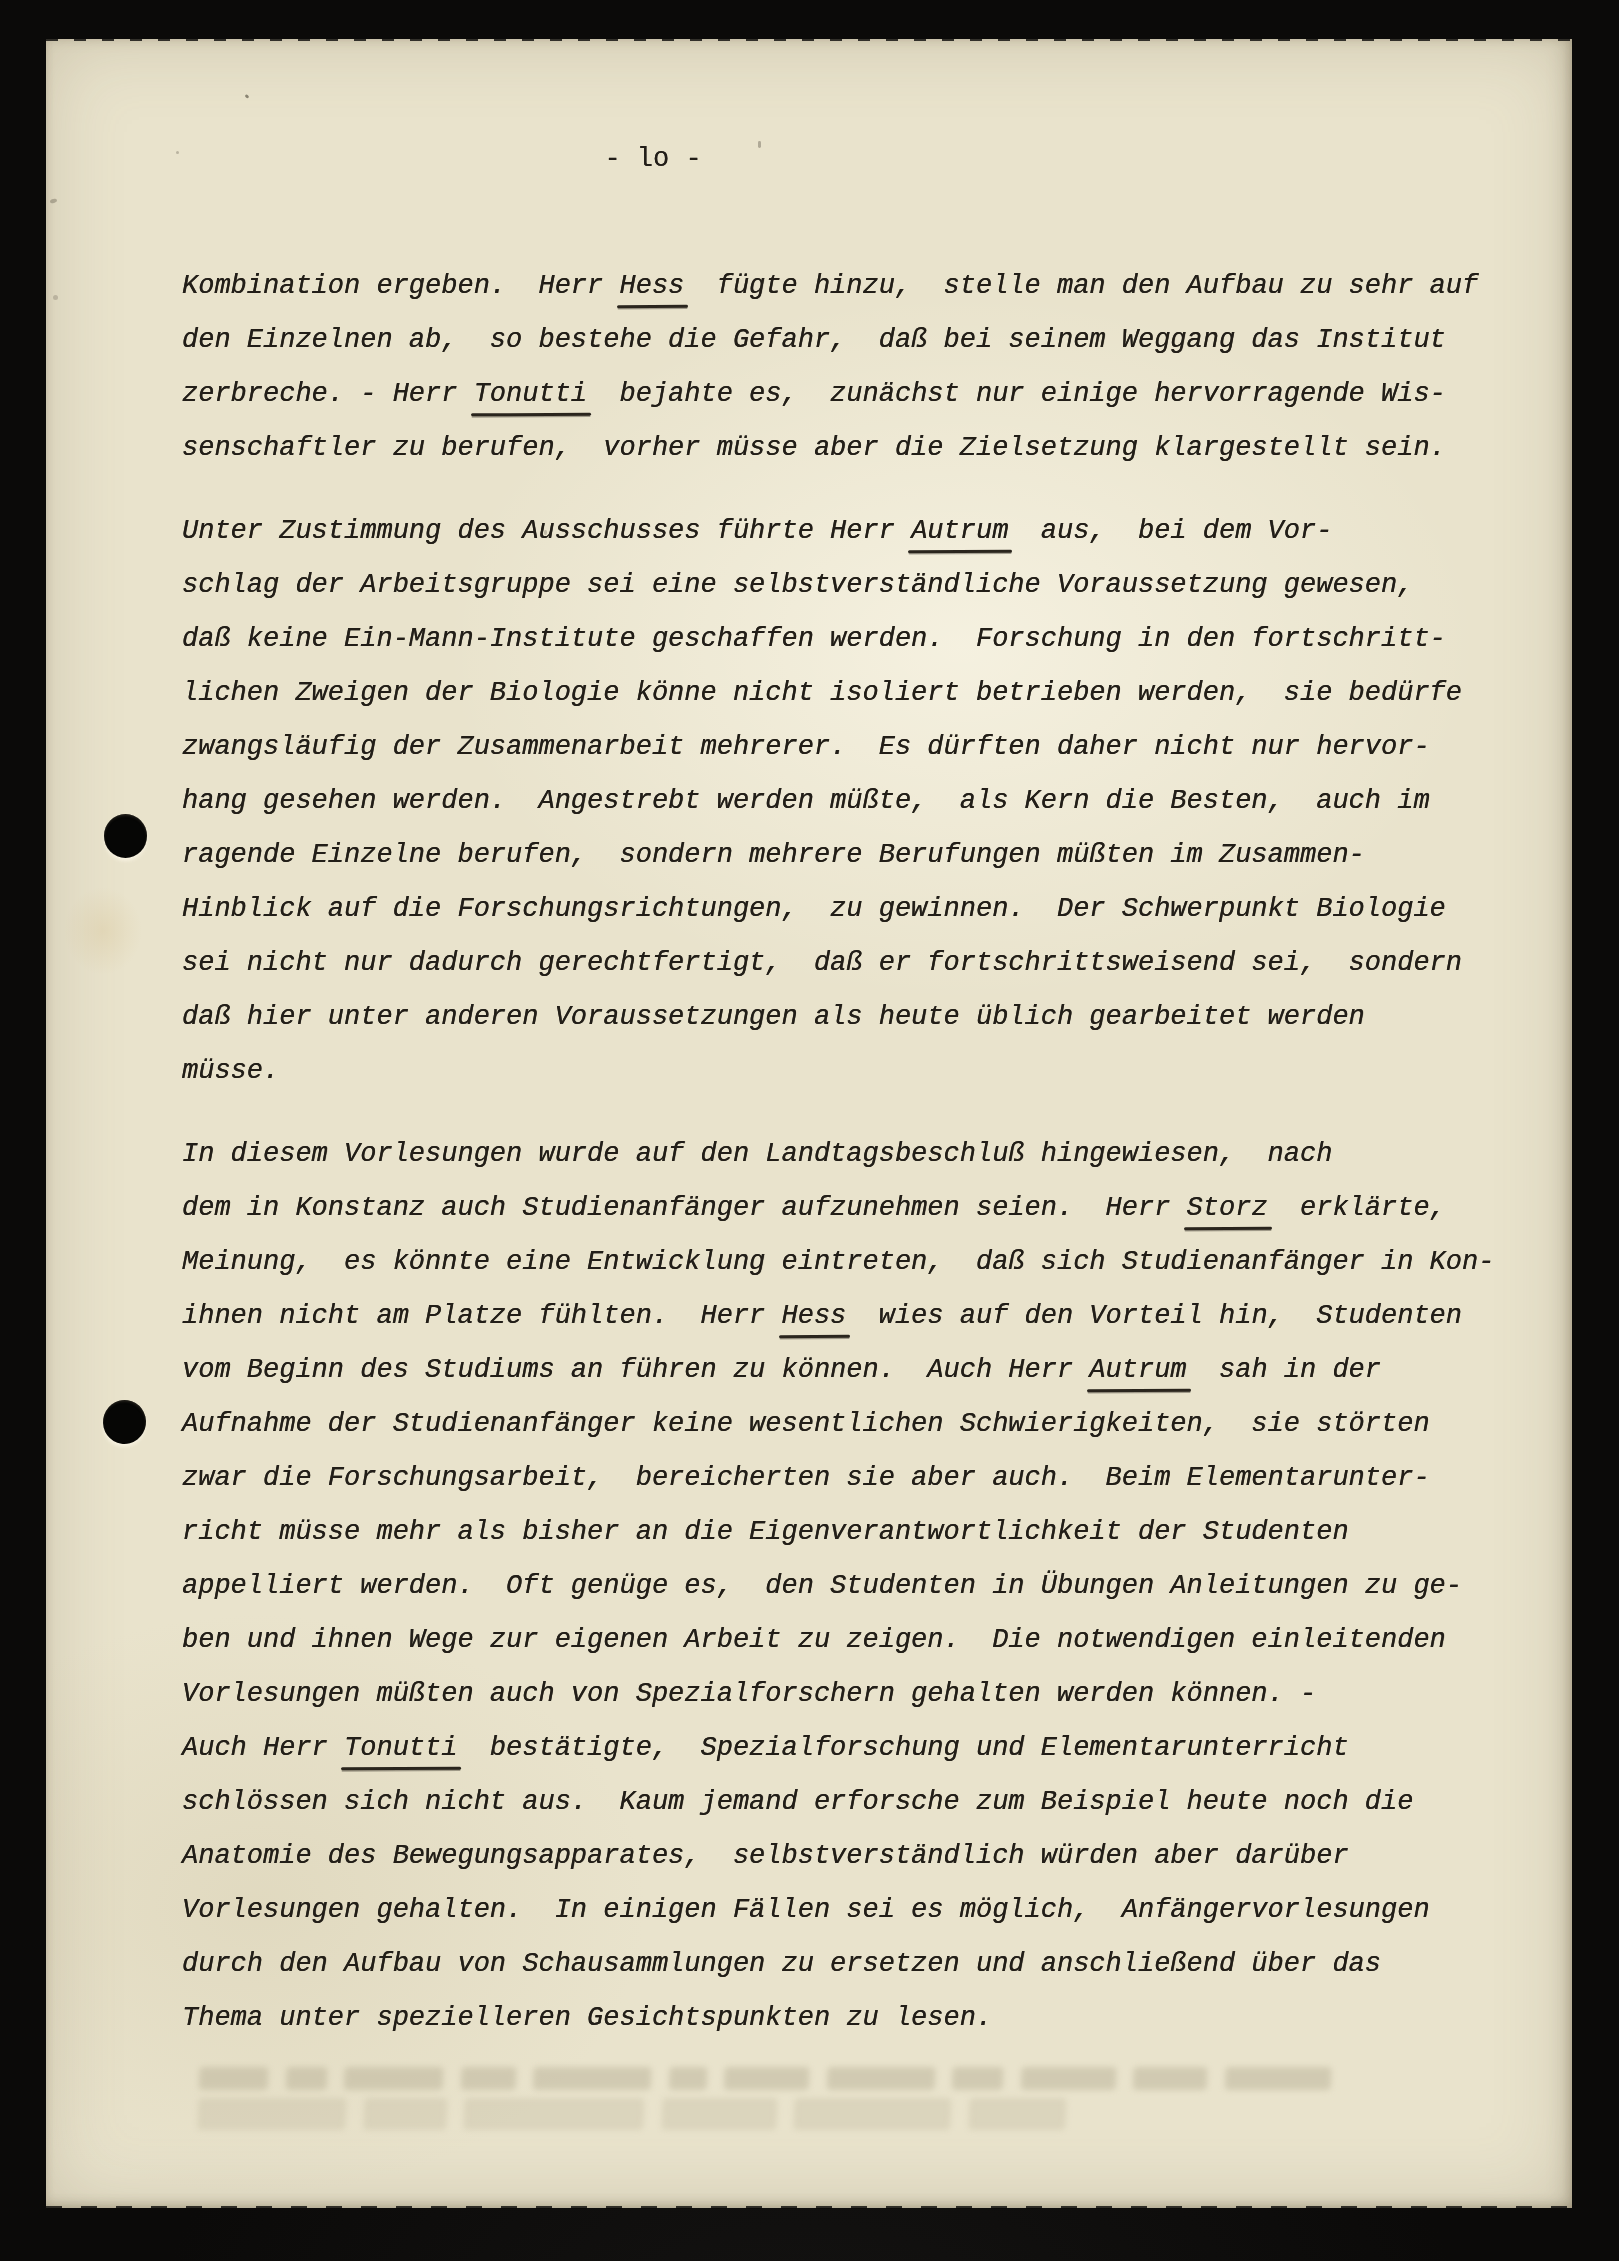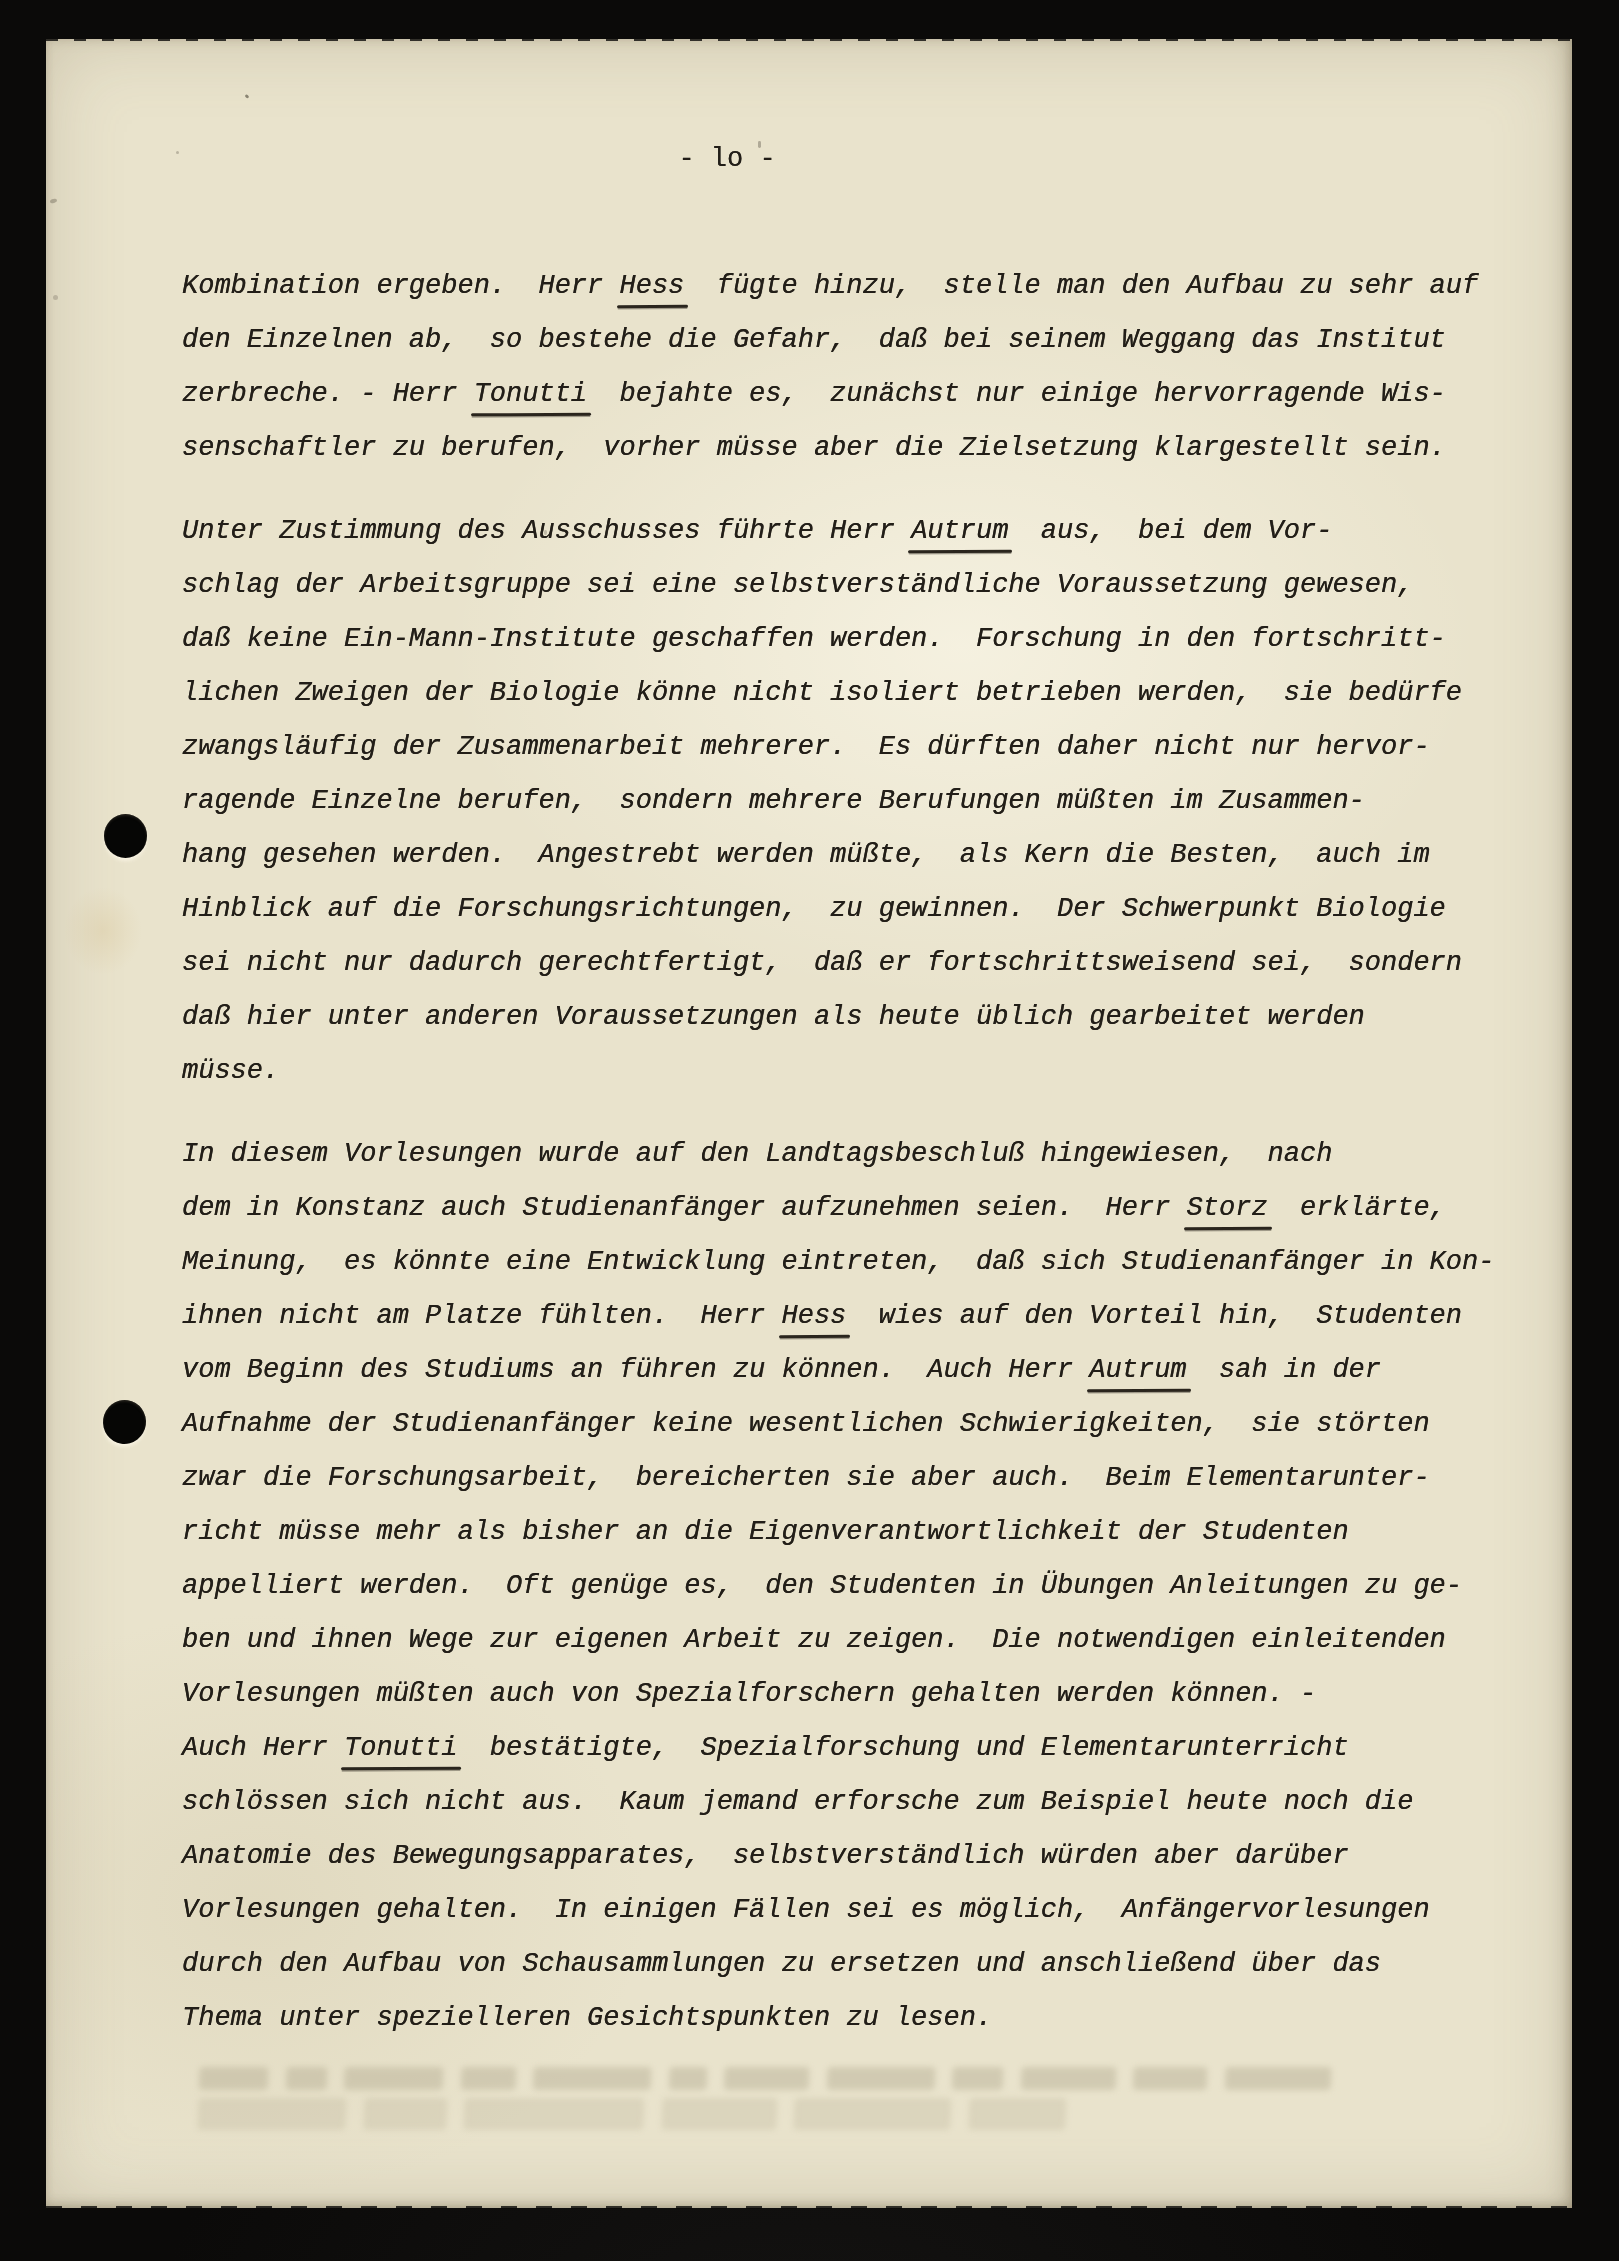--- a/index.html
+++ b/index.html
@@ -38,21 +38,21 @@
   #textblock p + p{margin-top:29px;}
   .line{display:block;white-space:pre;font-style:italic;}
   .u{position:relative;}
   .u::after{
     content:"";position:absolute;left:-2.8px;right:-3.7px;bottom:-7.4px;height:3.2px;
     background:#2a251d;border-radius:1.8px;
     transform:rotate(-0.35deg);
     box-shadow:0 1.8px 0 -0.5px rgba(42,37,29,.38);
   }
   #pagenum{
-    position:absolute;left:681px;top:93px;transform:translateX(-50%);
+    position:absolute;left:607px;top:93px;transform:translateX(-50%);
     font-size:27px;line-height:54px;white-space:pre;
     text-shadow:0 0 0.6px rgba(34,30,24,.85);
   }
   
   .hole{
     position:absolute;width:43px;height:44px;border-radius:50%;
     background:#060605;
     box-shadow:0 3.2px 4.1px -0.9px rgba(252,247,232,.95), inset 0 1.4px 2.3px rgba(60,55,45,.6);
   }
   #hole-top{left:58px;top:775px;}
@@ -108,22 +108,22 @@
           <span class="line"><span>den Einzelnen ab,  so bestehe die Gefahr,  daß bei seinem Weggang das Institut</span></span>
           <span class="line"><span>zerbreche. - Herr </span><span class="u">Tonutti</span><span>  bejahte es,  zunächst nur einige hervorragende Wis-</span></span>
           <span class="line"><span>senschaftler zu berufen,  vorher müsse aber die Zielsetzung klargestellt sein.</span></span>
         </p>
         <p>
           <span class="line"><span>Unter Zustimmung des Ausschusses führte Herr </span><span class="u">Autrum</span><span>  aus,  bei dem Vor-</span></span>
           <span class="line"><span>schlag der Arbeitsgruppe sei eine selbstverständliche Voraussetzung gewesen,</span></span>
           <span class="line"><span>daß keine Ein-Mann-Institute geschaffen werden.  Forschung in den fortschritt-</span></span>
           <span class="line"><span>lichen Zweigen der Biologie könne nicht isoliert betrieben werden,  sie bedürfe</span></span>
           <span class="line"><span>zwangsläufig der Zusammenarbeit mehrerer.  Es dürften daher nicht nur hervor-</span></span>
+          <span class="line"><span>hang gesehen werden.  Angestrebt werden müßte,  als Kern die Besten,  auch im</span></span>
           <span class="line"><span>ragende Einzelne berufen,  sondern mehrere Berufungen müßten im Zusammen-</span></span>
-          <span class="line"><span>hang gesehen werden.  Angestrebt werden müßte,  als Kern die Besten,  auch im</span></span>
           <span class="line"><span>Hinblick auf die Forschungsrichtungen,  zu gewinnen.  Der Schwerpunkt Biologie</span></span>
           <span class="line"><span>sei nicht nur dadurch gerechtfertigt,  daß er fortschrittsweisend sei,  sondern</span></span>
           <span class="line"><span>daß hier unter anderen Voraussetzungen als heute üblich gearbeitet werden</span></span>
           <span class="line"><span>müsse.</span></span>
         </p>
         <p>
           <span class="line"><span>In diesem Vorlesungen wurde auf den Landtagsbeschluß hingewiesen,  nach</span></span>
           <span class="line"><span>dem in Konstanz auch Studienanfänger aufzunehmen seien.  Herr </span><span class="u">Storz</span><span>  erklärte,</span></span>
           <span class="line"><span>Meinung,  es könnte eine Entwicklung eintreten,  daß sich Studienanfänger in Kon-</span></span>
           <span class="line"><span>ihnen nicht am Platze fühlten.  Herr </span><span class="u">Hess</span><span>  wies auf den Vorteil hin,  Studenten</span></span>

